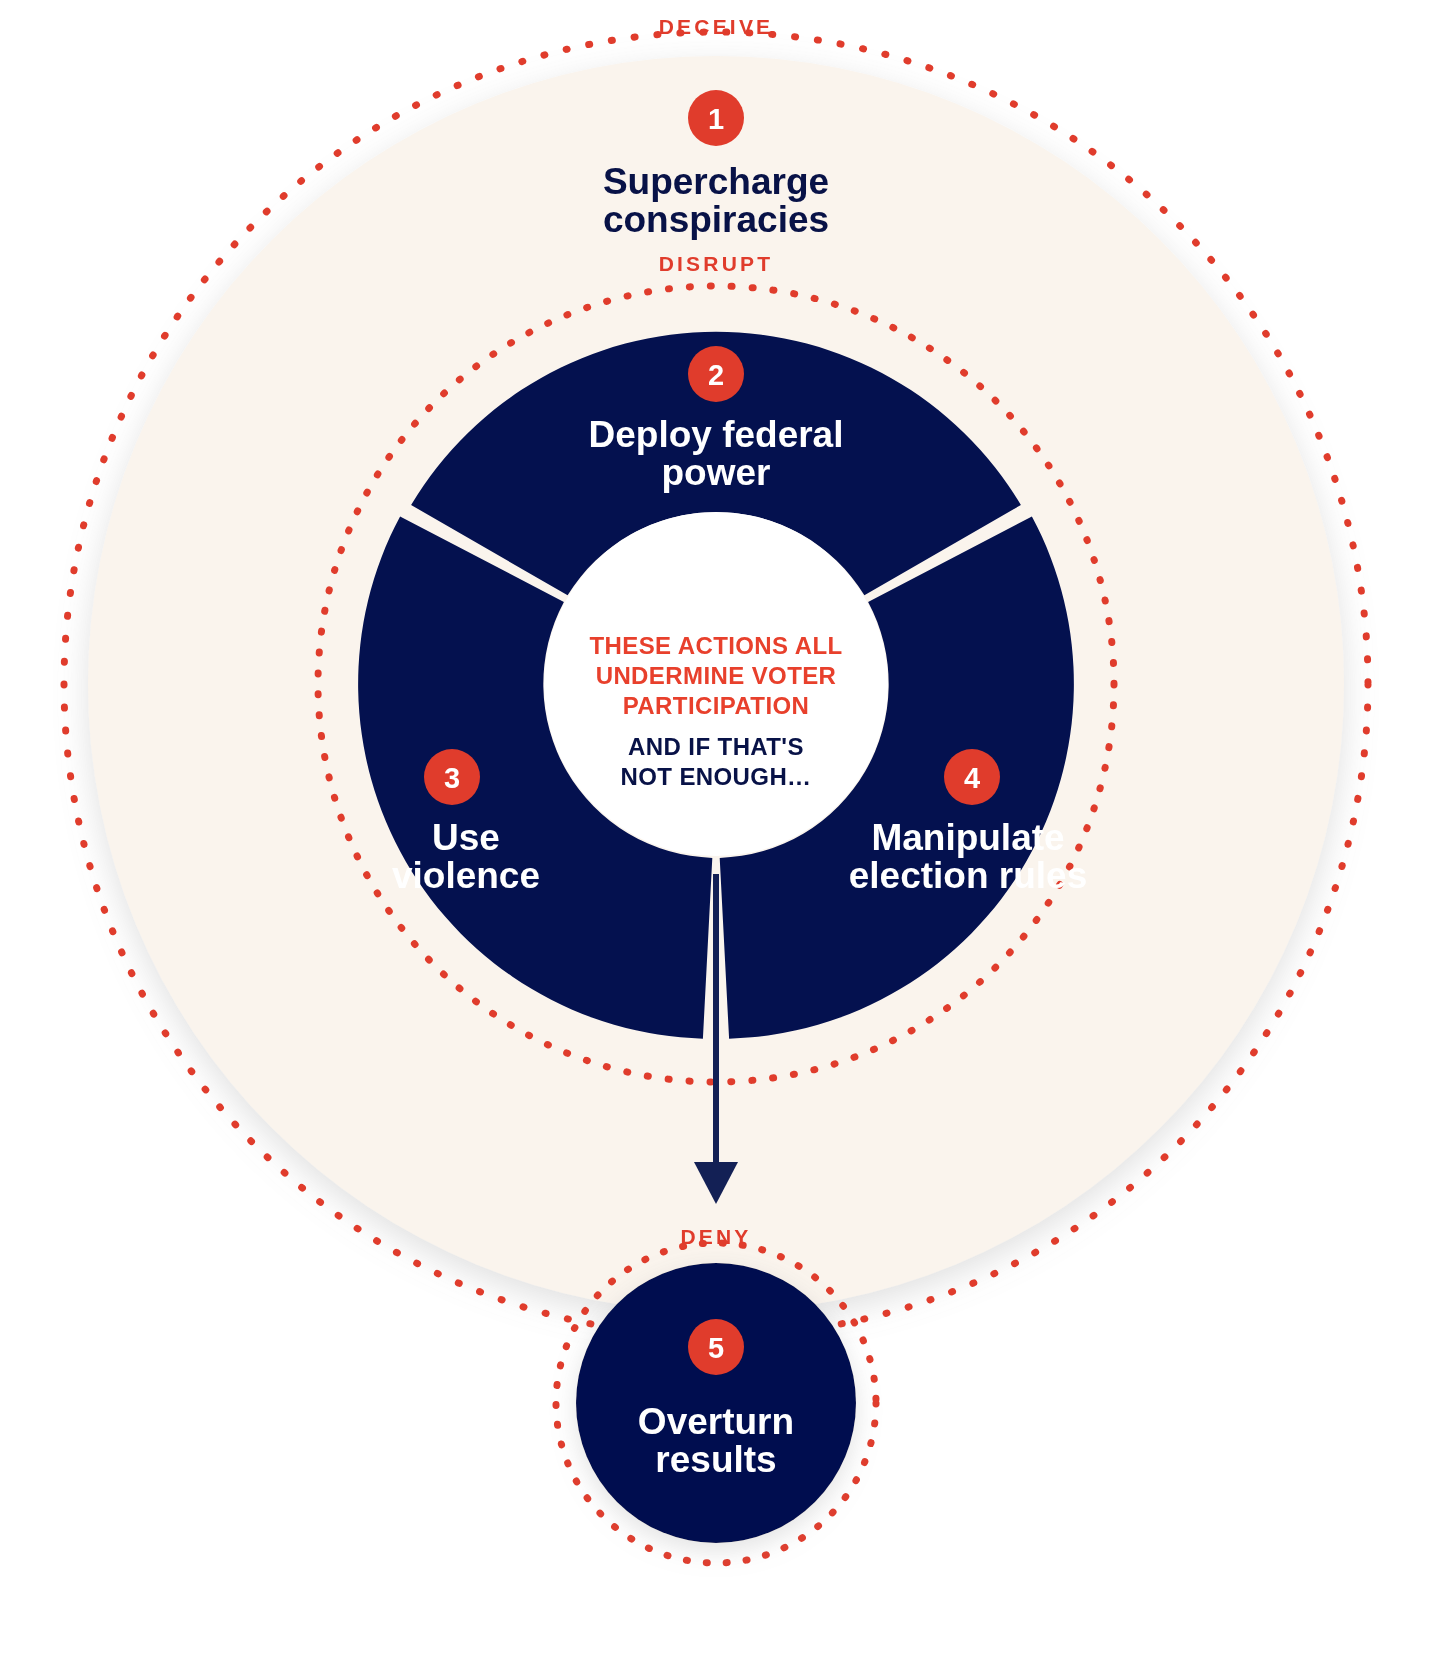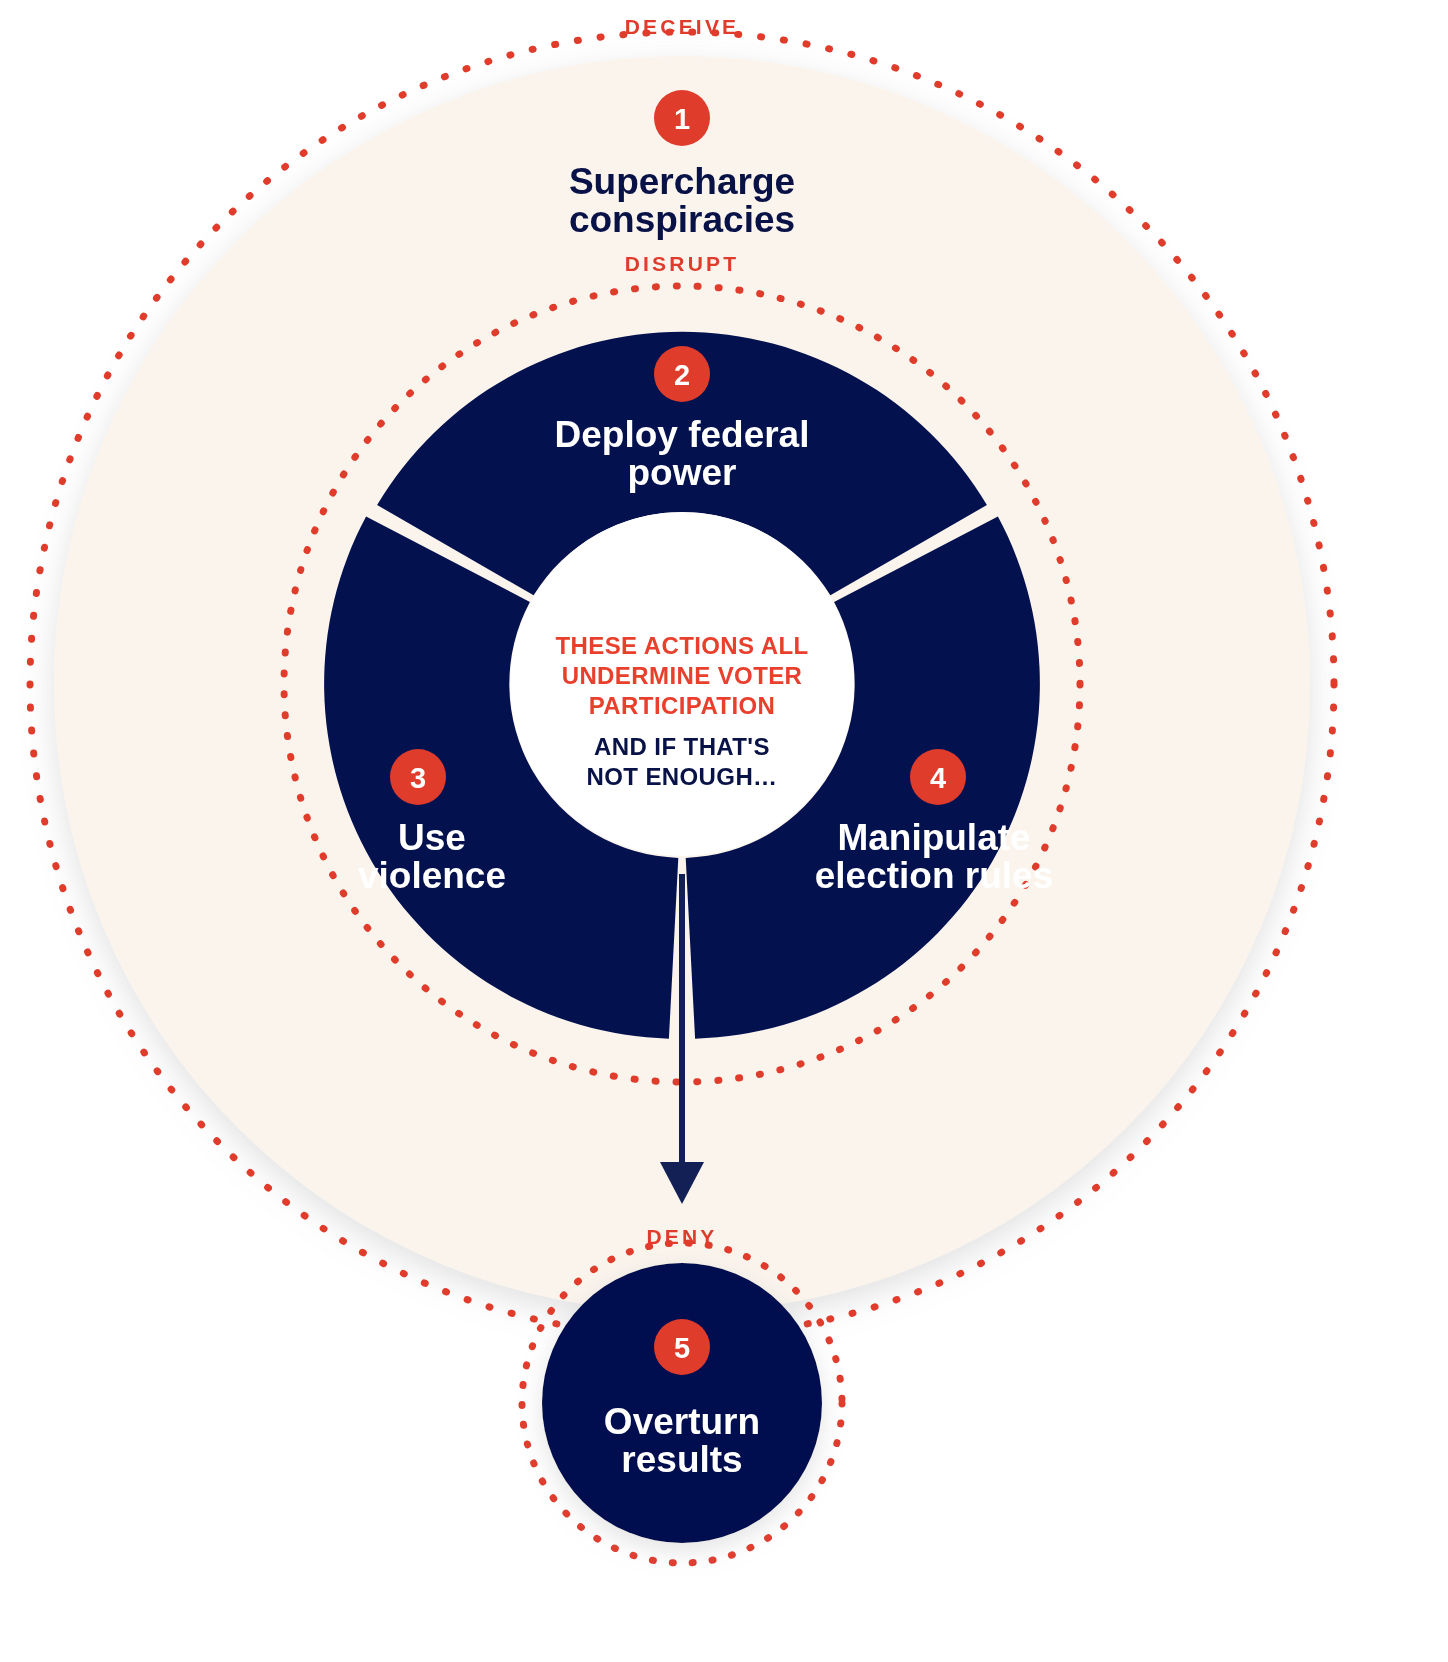--- a/index.html
+++ b/index.html
@@ -1,20 +1,20 @@
 <!DOCTYPE html>
 <html><head>
 <meta charset="utf-8">
 <style>
   html,body{margin:0;padding:0;background:#ffffff;}
   body{
     width:1448px;height:1662px;position:relative;overflow:hidden;
     font-family:"Liberation Sans","DejaVu Sans",sans-serif;
   }
-  #stage{position:absolute;inset:0;width:1148px;height:1662px;}
+  #stage{position:absolute;inset:0;width:1148px;height:1662px;margin-left:34px;}
   svg#diagram{position:absolute;left:0;top:0;width:1448px;height:1662px;display:block;}
 
   .ring-label{
     font-family:"Liberation Sans","DejaVu Sans",sans-serif;
     font-weight:bold;font-size:21px;letter-spacing:3.2px;
     fill:#E03C2C;text-anchor:middle;
   }
   .badge-num{
     font-family:"Liberation Sans","DejaVu Sans",sans-serif;
     font-weight:bold;font-size:29px;fill:#ffffff;text-anchor:middle;

